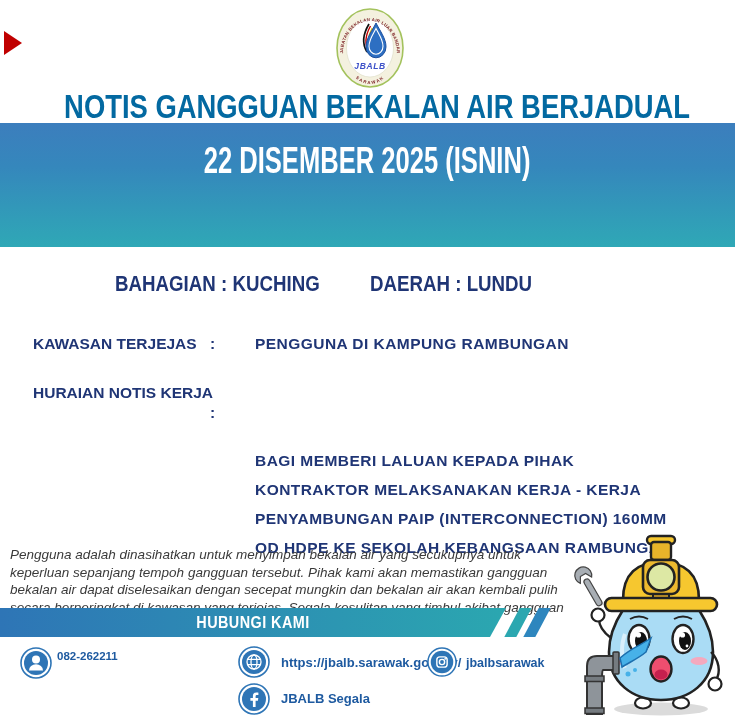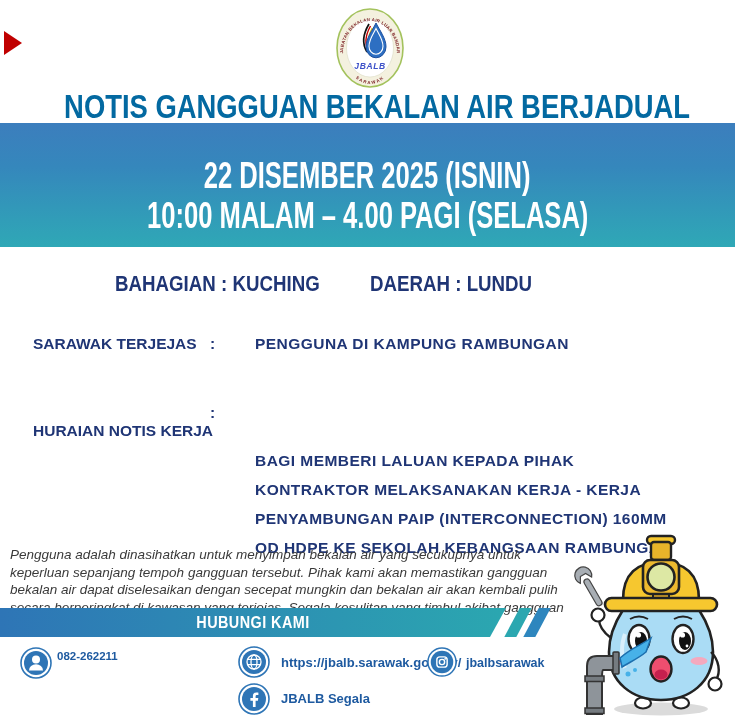--- a/index.html
+++ b/index.html
@@ -10,21 +10,21 @@
     border-left:18px solid #C00000;border-top:12px solid transparent;border-bottom:12px solid transparent;}
   
   .logo{position:absolute;left:336px;top:8px;width:68px;height:80px;}
   
   .title{position:absolute;left:0;top:88px;width:735px;text-align:center;
     color:#0369a1;font-weight:bold;font-size:33px;white-space:nowrap;}
   .title .cond{display:inline-block;transform:scaleX(.83);transform-origin:50% 50%;}
   
   .banner{position:absolute;left:0;top:123px;width:735px;height:124px;
     background:linear-gradient(180deg,#3C7EBD 0%,#3587BC 35%,#2FA8B6 100%);
-    text-align:center;padding-top:33px;box-sizing:border-box;}
+    text-align:center;padding-top:18px;box-sizing:border-box;}
   .banner .line{color:#ffffff;font-weight:bold;font-size:36px;line-height:40px;white-space:nowrap;}
   .banner .cond{display:inline-block;transform:scaleX(.71);transform-origin:50% 50%;}
   
   .region-item{position:absolute;top:271px;color:#1F3575;font-weight:bold;font-size:22px;
     white-space:nowrap;}
   .region-item .cond{display:inline-block;transform:scaleX(.85);transform-origin:0 50%;}
   .bahagian{left:115px;} .daerah{left:370px;}
   
   .detail-label{position:absolute;left:33px;width:170px;color:#1F3575;font-weight:bold;
     font-size:15.5px;line-height:29px;white-space:nowrap;}
@@ -77,38 +77,37 @@
     </g>
     <text x="34" y="61" text-anchor="middle" font-size="8.5" font-weight="bold" font-style="italic" fill="#3C50C8" letter-spacing="0.6">JBALB</text>
   </svg>
 
   <div class="title">
     <span class="cond">NOTIS GANGGUAN BEKALAN AIR BERJADUAL</span>
   </div>
 
   <div class="banner">
     <div class="line"><span class="cond">22 DISEMBER 2025 (ISNIN)</span></div>
-    <div class="line"><span class="cond">10:00 MALAM – 4.00 PAGI (SELASA)</span></div>
   </div>
 
   <div class="region-item bahagian">
     <span class="cond"><span>BAHAGIAN</span>&nbsp;<span>:</span>&nbsp;<span>KUCHING</span></span>
   </div>
   <div class="region-item daerah">
     <span class="cond"><span>DAERAH</span>&nbsp;<span>:</span>&nbsp;<span>LUNDU</span></span>
   </div>
 
   <div>
-    <div class="detail-label" style="top:329px;">SARAWAK TERJEJAS</div>
+    <div class="detail-label" style="top:329px;">KAWASAN TERJEJAS</div>
     <div class="detail-sep" style="top:329px;">:</div>
     <div class="detail-value" style="top:329px;">PENGGUNA DI KAMPUNG RAMBUNGAN</div>
   </div>
 
   <div>
-    <div class="detail-label" style="top:416px;">HURAIAN NOTIS KERJA</div>
+    <div class="detail-label" style="top:378px;">HURAIAN NOTIS KERJA</div>
     <div class="detail-sep" style="top:398px;">:</div>
     <div class="detail-value" style="top:398px;margin-top:48px;">BAGI MEMBERI LALUAN KEPADA PIHAK KONTRAKTOR MELAKSANAKAN KERJA - KERJA PENYAMBUNGAN PAIP (INTERCONNECTION) 160MM OD HDPE KE SEKOLAH KEBANGSAAN RAMBUNGAN</div>
   </div>
 
   <div class="disclaimer">Pengguna adalah dinasihatkan untuk menyimpan bekalan air yang secukupnya untuk keperluan sepanjang tempoh gangguan tersebut. Pihak kami akan memastikan gangguan bekalan air dapat diselesaikan dengan secepat mungkin dan bekalan air akan kembali pulih secara berperingkat di kawasan yang terjejas. Segala kesulitan yang timbul akibat gangguan ini adalah sangat dikesali.</div>
 
   <div class="contact-banner">
     <span class="cond">HUBUNGI KAMI</span>
   </div>
   <div class="stripe stripe1"></div>

